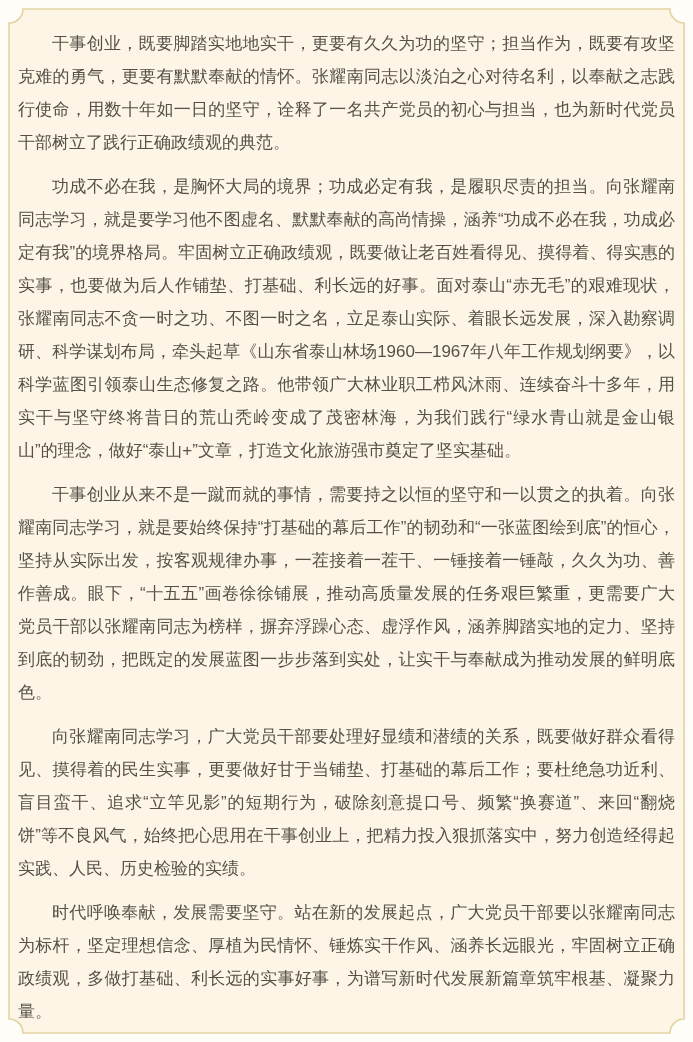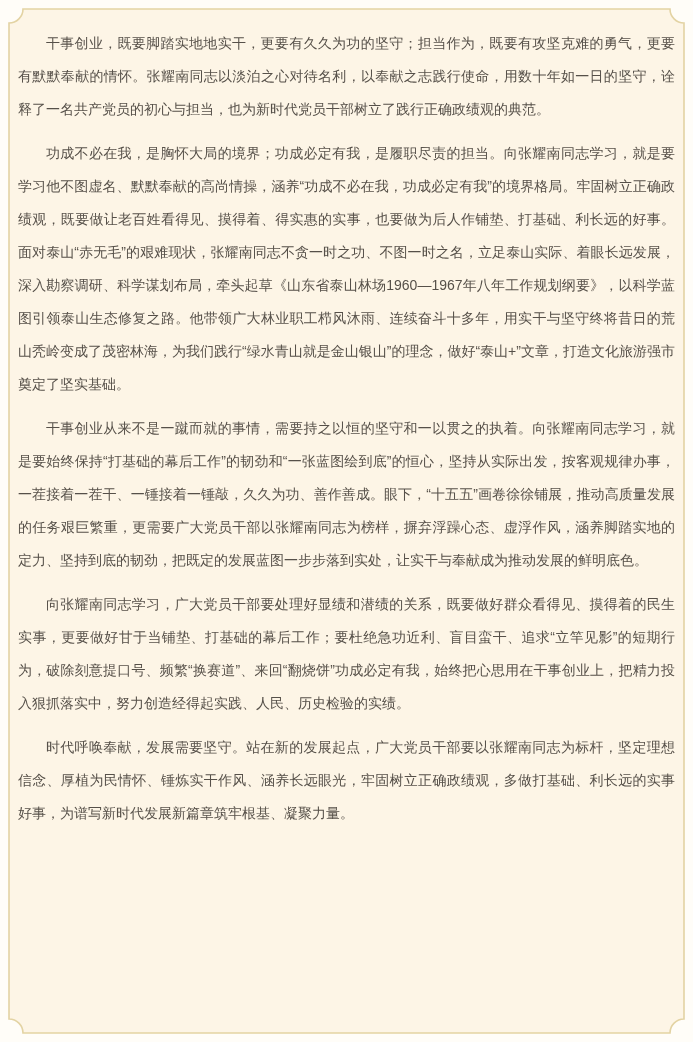--- a/index.html
+++ b/index.html
@@ -24,21 +24,21 @@
       display: block;
     }
     .content {
       position: absolute;
       left: 18px;
       right: 18px;
       top: 27px;
     }
     .content p {
       margin: 0 0 11px 0;
-      font-size: 14px;
+      font-size: 17px;
       line-height: 33px;
       color: #565049;
       text-align: justify;
       text-justify: inter-ideograph;
       text-indent: 2em;
       word-break: break-all;
     }
     .content p:last-child { margin-bottom: 0; }
   </style>
 </head>
@@ -47,17 +47,17 @@
 <div class="page">
 
   <svg class="frame" width="693" height="1042" viewBox="0 0 693 1042" aria-hidden="true">
     <path d="M23,9 L670,9 A14,14 0 0 0 684,23 L684,1019 A14,14 0 0 0 670,1033 L23,1033 A14,14 0 0 0 9,1019 L9,23 A14,14 0 0 0 23,9 Z" fill="#fdf5e6" stroke="#e3d3a3" stroke-width="1.6"></path>
   </svg>
 
   <div class="content">
     <p>干事创业，既要脚踏实地地实干，更要有久久为功的坚守；担当作为，既要有攻坚克难的勇气，更要有默默奉献的情怀。张耀南同志以淡泊之心对待名利，以奉献之志践行使命，用数十年如一日的坚守，诠释了一名共产党员的初心与担当，也为新时代党员干部树立了践行正确政绩观的典范。</p>
     <p>功成不必在我，是胸怀大局的境界；功成必定有我，是履职尽责的担当。向张耀南同志学习，就是要学习他不图虚名、默默奉献的高尚情操，涵养“功成不必在我，功成必定有我”的境界格局。牢固树立正确政绩观，既要做让老百姓看得见、摸得着、得实惠的实事，也要做为后人作铺垫、打基础、利长远的好事。面对泰山“赤无毛”的艰难现状，张耀南同志不贪一时之功、不图一时之名，立足泰山实际、着眼长远发展，深入勘察调研、科学谋划布局，牵头起草《山东省泰山林场1960—1967年八年工作规划纲要》，以科学蓝图引领泰山生态修复之路。他带领广大林业职工栉风沐雨、连续奋斗十多年，用实干与坚守终将昔日的荒山秃岭变成了茂密林海，为我们践行“绿水青山就是金山银山”的理念，做好“泰山+”文章，打造文化旅游强市奠定了坚实基础。</p>
     <p>干事创业从来不是一蹴而就的事情，需要持之以恒的坚守和一以贯之的执着。向张耀南同志学习，就是要始终保持“打基础的幕后工作”的韧劲和“一张蓝图绘到底”的恒心，坚持从实际出发，按客观规律办事，一茬接着一茬干、一锤接着一锤敲，久久为功、善作善成。眼下，“十五五”画卷徐徐铺展，推动高质量发展的任务艰巨繁重，更需要广大党员干部以张耀南同志为榜样，摒弃浮躁心态、虚浮作风，涵养脚踏实地的定力、坚持到底的韧劲，把既定的发展蓝图一步步落到实处，让实干与奉献成为推动发展的鲜明底色。</p>
-    <p>向张耀南同志学习，广大党员干部要处理好显绩和潜绩的关系，既要做好群众看得见、摸得着的民生实事，更要做好甘于当铺垫、打基础的幕后工作；要杜绝急功近利、盲目蛮干、追求“立竿见影”的短期行为，破除刻意提口号、频繁“换赛道”、来回“翻烧饼”功成必定有我，始终把心思用在干事创业上，把精力投入狠抓落实中，努力创造经得起实践、人民、历史检验的实绩。</p>
+    <p>向张耀南同志学习，广大党员干部要处理好显绩和潜绩的关系，既要做好群众看得见、摸得着的民生实事，更要做好甘于当铺垫、打基础的幕后工作；要杜绝急功近利、盲目蛮干、追求“立竿见影”的短期行为，破除刻意提口号、频繁“换赛道”、来回“翻烧饼”等不良风气，始终把心思用在干事创业上，把精力投入狠抓落实中，努力创造经得起实践、人民、历史检验的实绩。</p>
     <p>时代呼唤奉献，发展需要坚守。站在新的发展起点，广大党员干部要以张耀南同志为标杆，坚定理想信念、厚植为民情怀、锤炼实干作风、涵养长远眼光，牢固树立正确政绩观，多做打基础、利长远的实事好事，为谱写新时代发展新篇章筑牢根基、凝聚力量。</p>
   </div>
 
 </div>
 
 </body></html>

